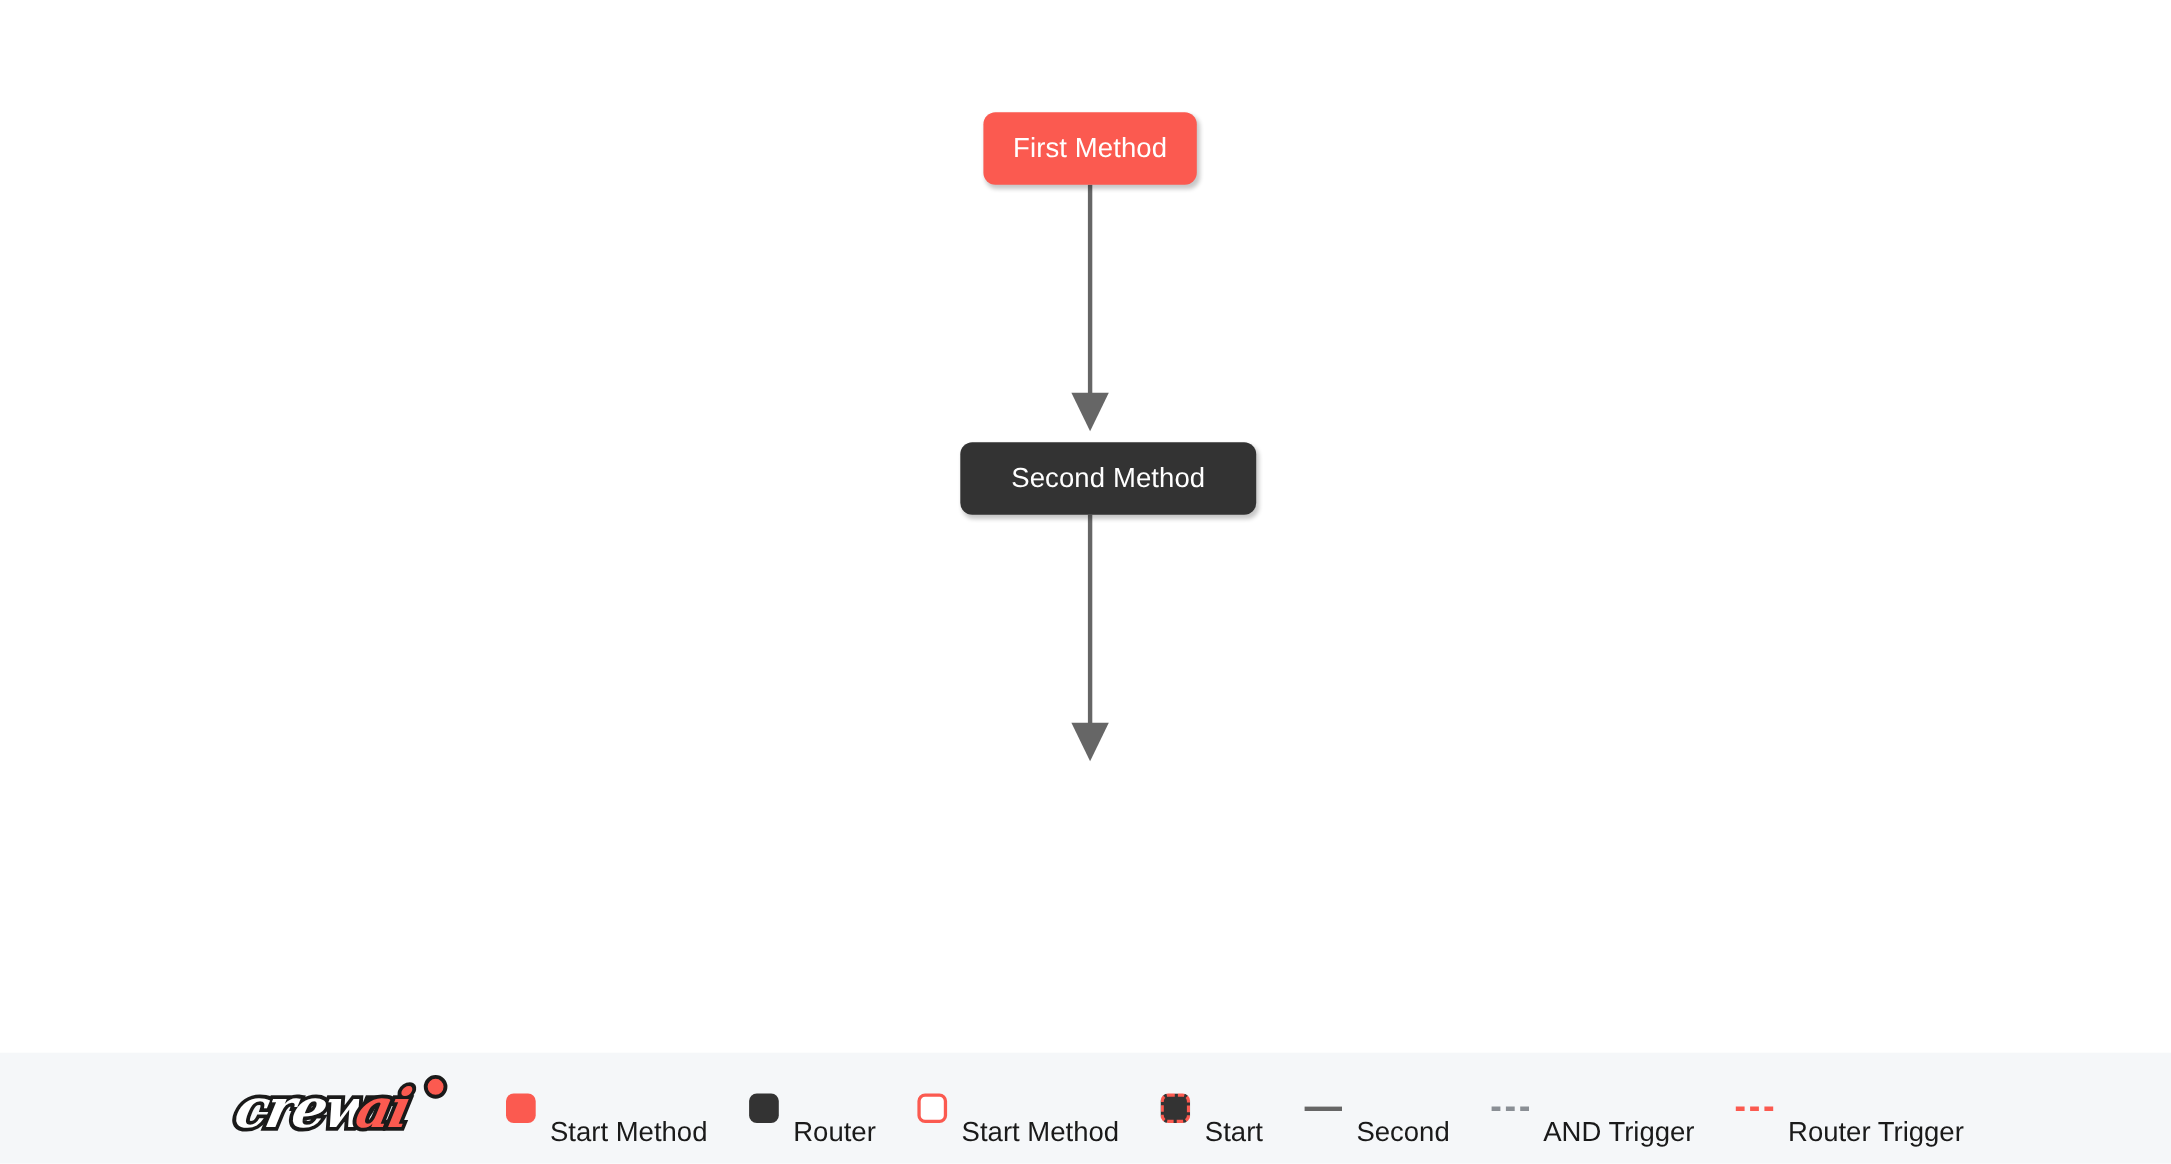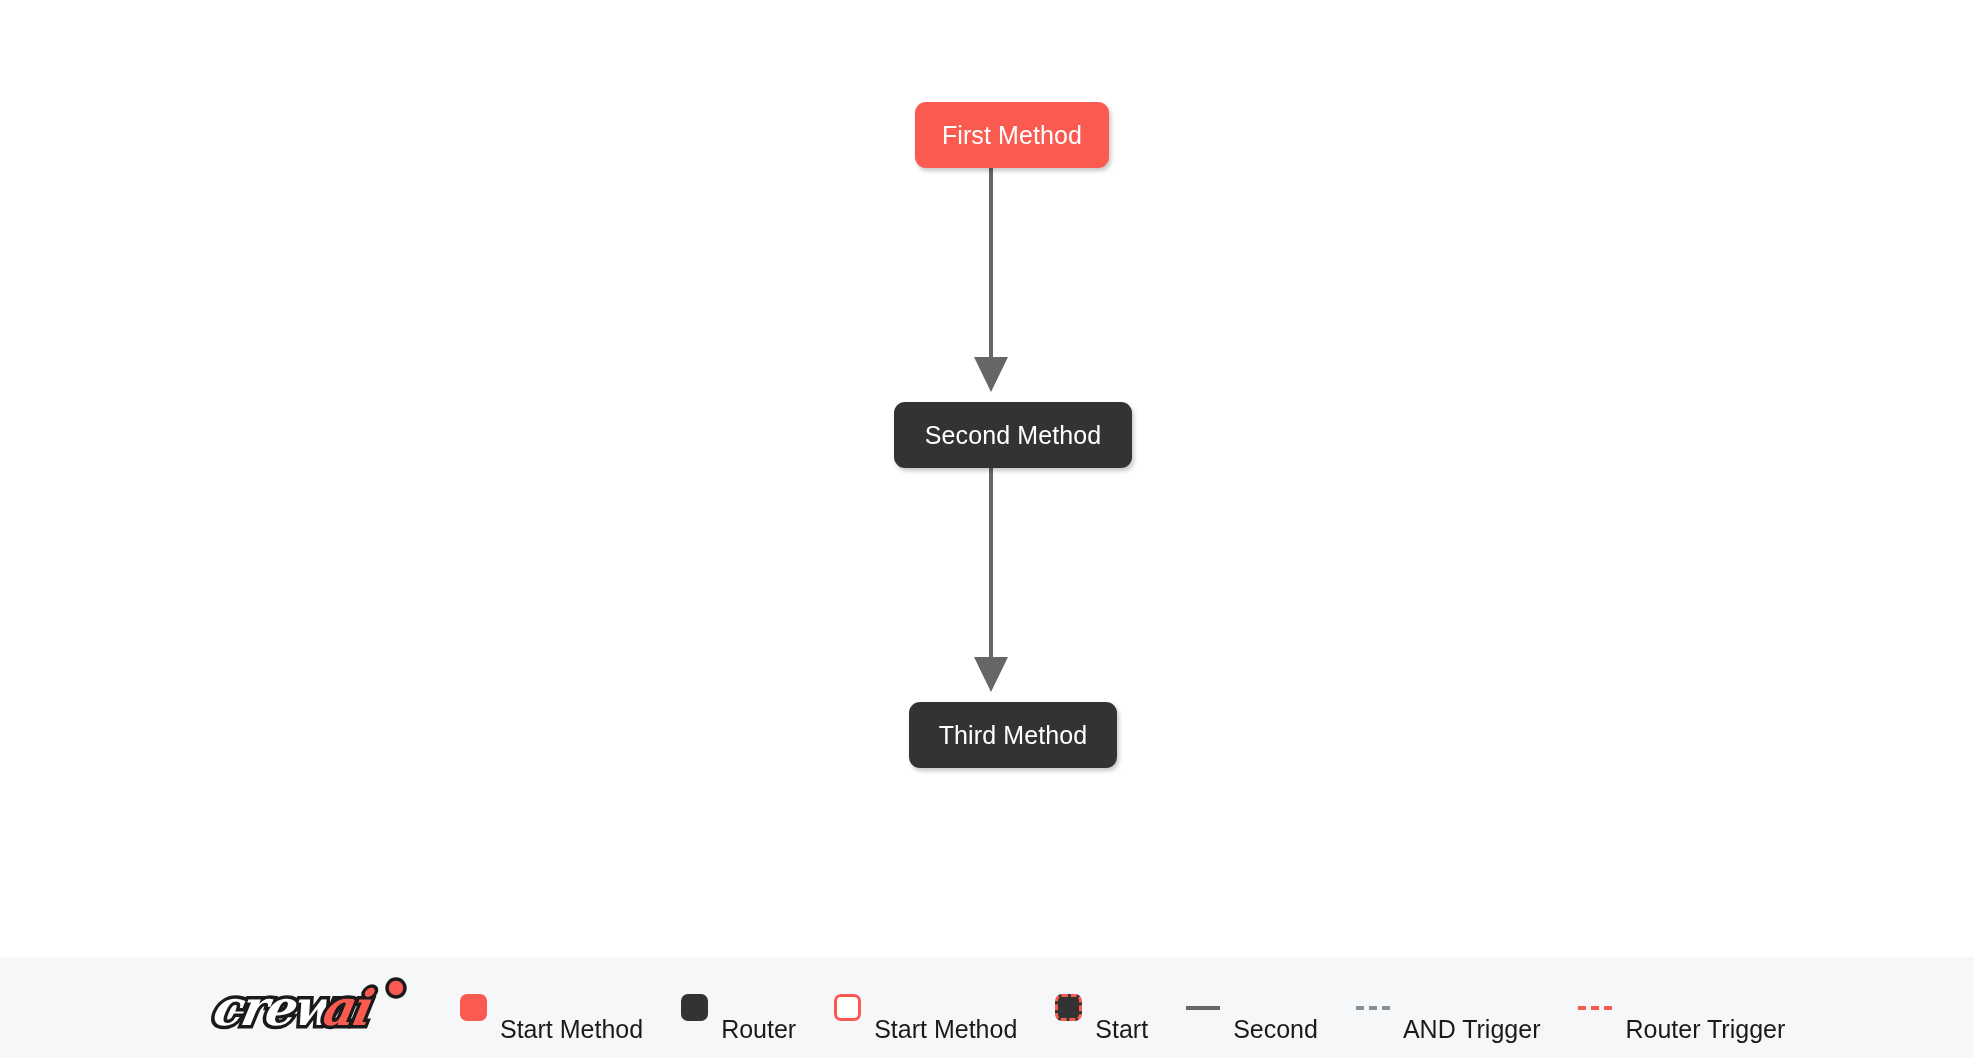--- a/index.html
+++ b/index.html
@@ -47,21 +47,20 @@
     align-items: center;
     justify-content: center;
     border-radius: 11px;
     color: #ffffff;
     font-size: 25px;
     font-weight: 400;
     letter-spacing: 0.1px;
     line-height: 1;
     white-space: nowrap;
     box-shadow: 2px 3px 4px rgba(0,0,0,0.22);
-    margin-left: 21px;
   }
 
   .node-start {
     background: #fb5a50;
   }
 
   .node-method {
     background: #333333;
   }
 
@@ -151,27 +150,24 @@
       <g>
         <line x1="991" y1="468" x2="991" y2="662" stroke="#666666" stroke-width="4"></line>
         <polygon points="991,692 974,657 1008,657" fill="#666666"></polygon>
       </g>
     </svg>
 
     <div class="node node-start" style="left:894px; top:102px; width:194px; height:66px;">
       <span>First Method</span>
     </div>
 
-    <div class="node node-method" style="left:873px; top:402px; width:238px; height:66px;">
+    <div class="node node-method" style="left:873px; top:402px; width:269px; height:66px;">
       <span>Second Method</span>
     </div>
 
-    <div class="node node-method" style="left:888px; top:702px; width:208px; height:66px;">
-      <span>Third Method</span>
-    </div>
 
   </div>
 
   <div id="legend">
 
     <div id="legend-logo">
       <svg width="228" height="66" viewBox="0 0 228 66" aria-hidden="true">
         <g transform="skewX(-12)">
           <text x="26" y="50" font-family="'DejaVu Serif', serif" font-size="49" font-weight="bold" font-style="italic" fill="#ffffff" stroke="#1a1a1a" stroke-width="7" paint-order="stroke fill" letter-spacing="-2">crew</text>
           <text x="136" y="50" font-family="'DejaVu Serif', serif" font-size="49" font-weight="bold" font-style="italic" fill="#fb5a50" stroke="#1a1a1a" stroke-width="7" paint-order="stroke fill" letter-spacing="-2">ai</text>

